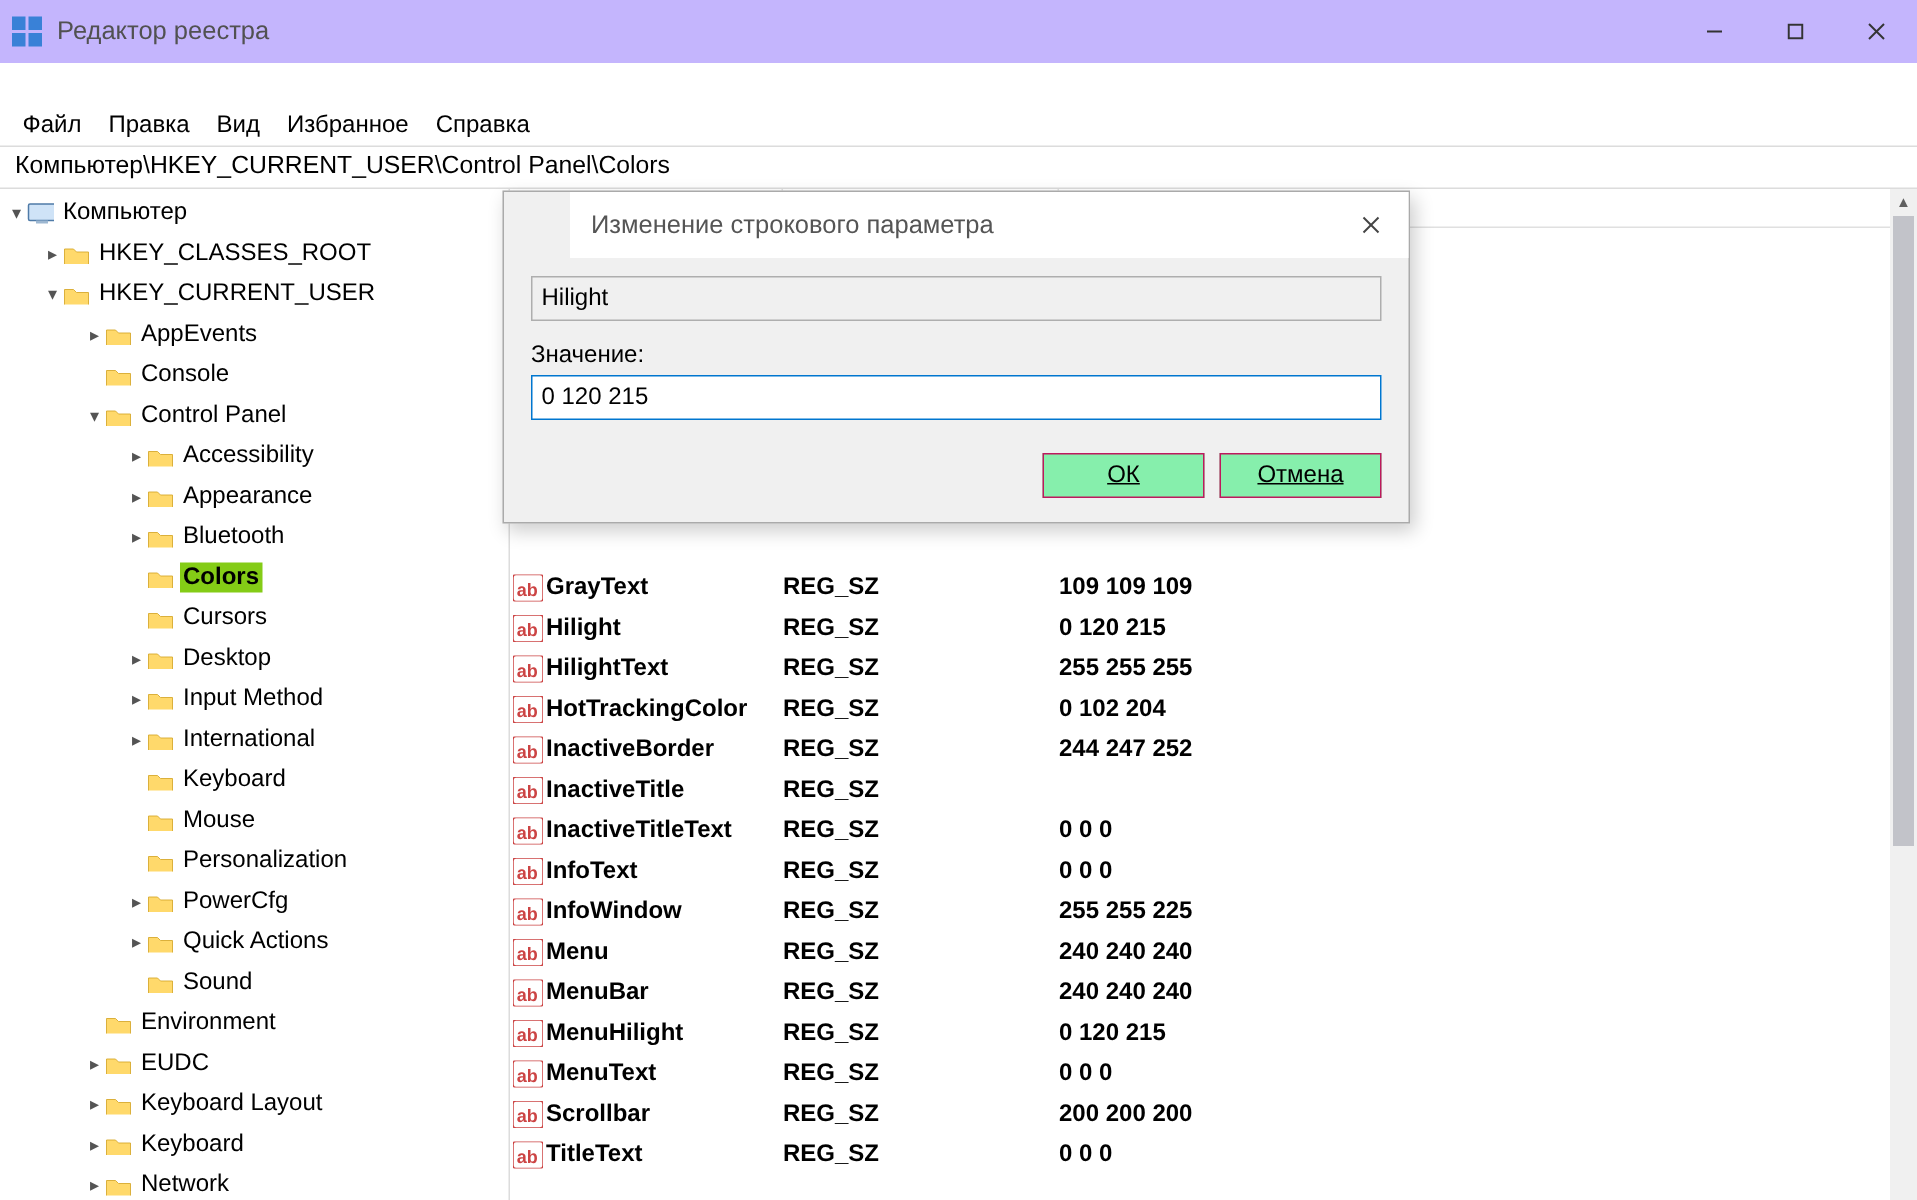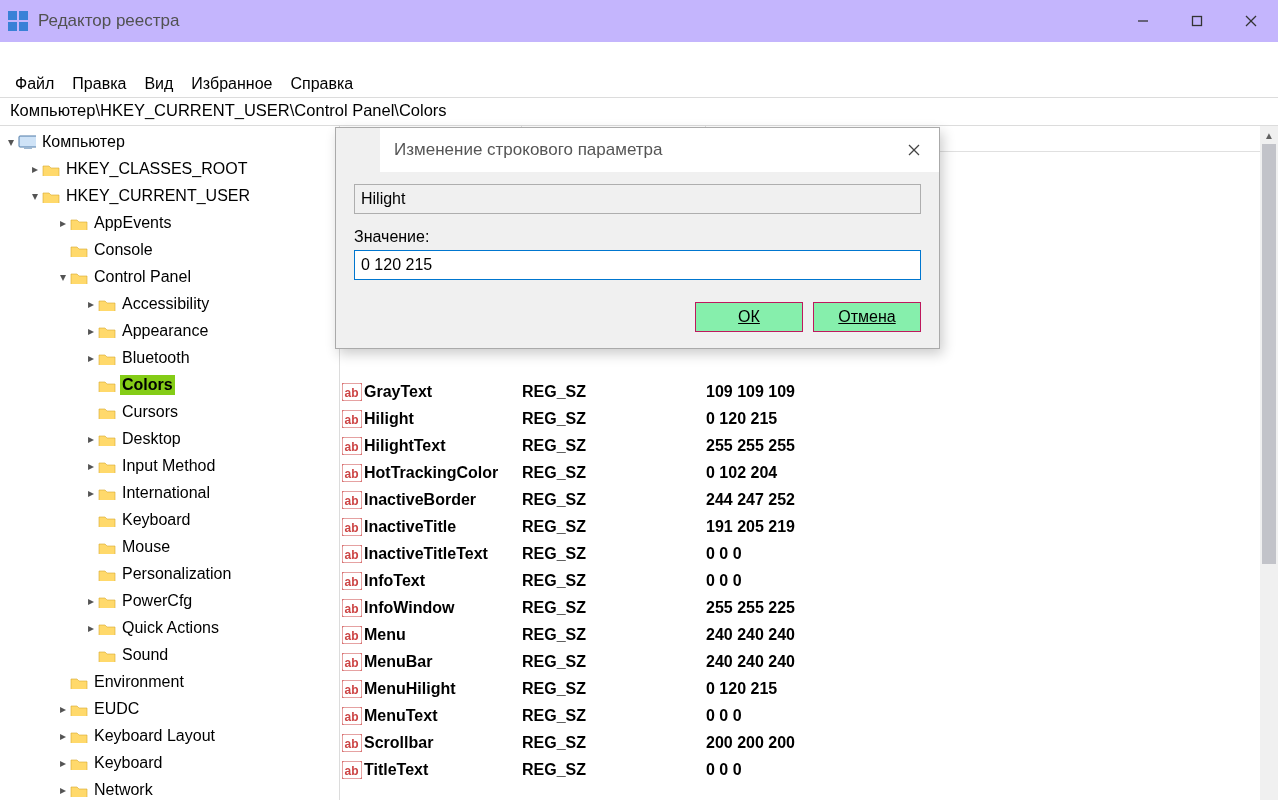--- a/index.html
+++ b/index.html
@@ -511,21 +511,20 @@
           <span class="rval">244 247 252</span>
         </div>
         <div class="row">
           <span class="ricon">
             <svg width="20" height="18">
               <use href="#regsz"></use>
             </svg>
           </span>
           <span class="rname">InactiveTitle</span>
           <span class="rtype">REG_SZ</span>
-          <span class="rval">191 205 219</span>
         </div>
         <div class="row">
           <span class="ricon">
             <svg width="20" height="18">
               <use href="#regsz"></use>
             </svg>
           </span>
           <span class="rname">InactiveTitleText</span>
           <span class="rtype">REG_SZ</span>
           <span class="rval">0 0 0</span>

